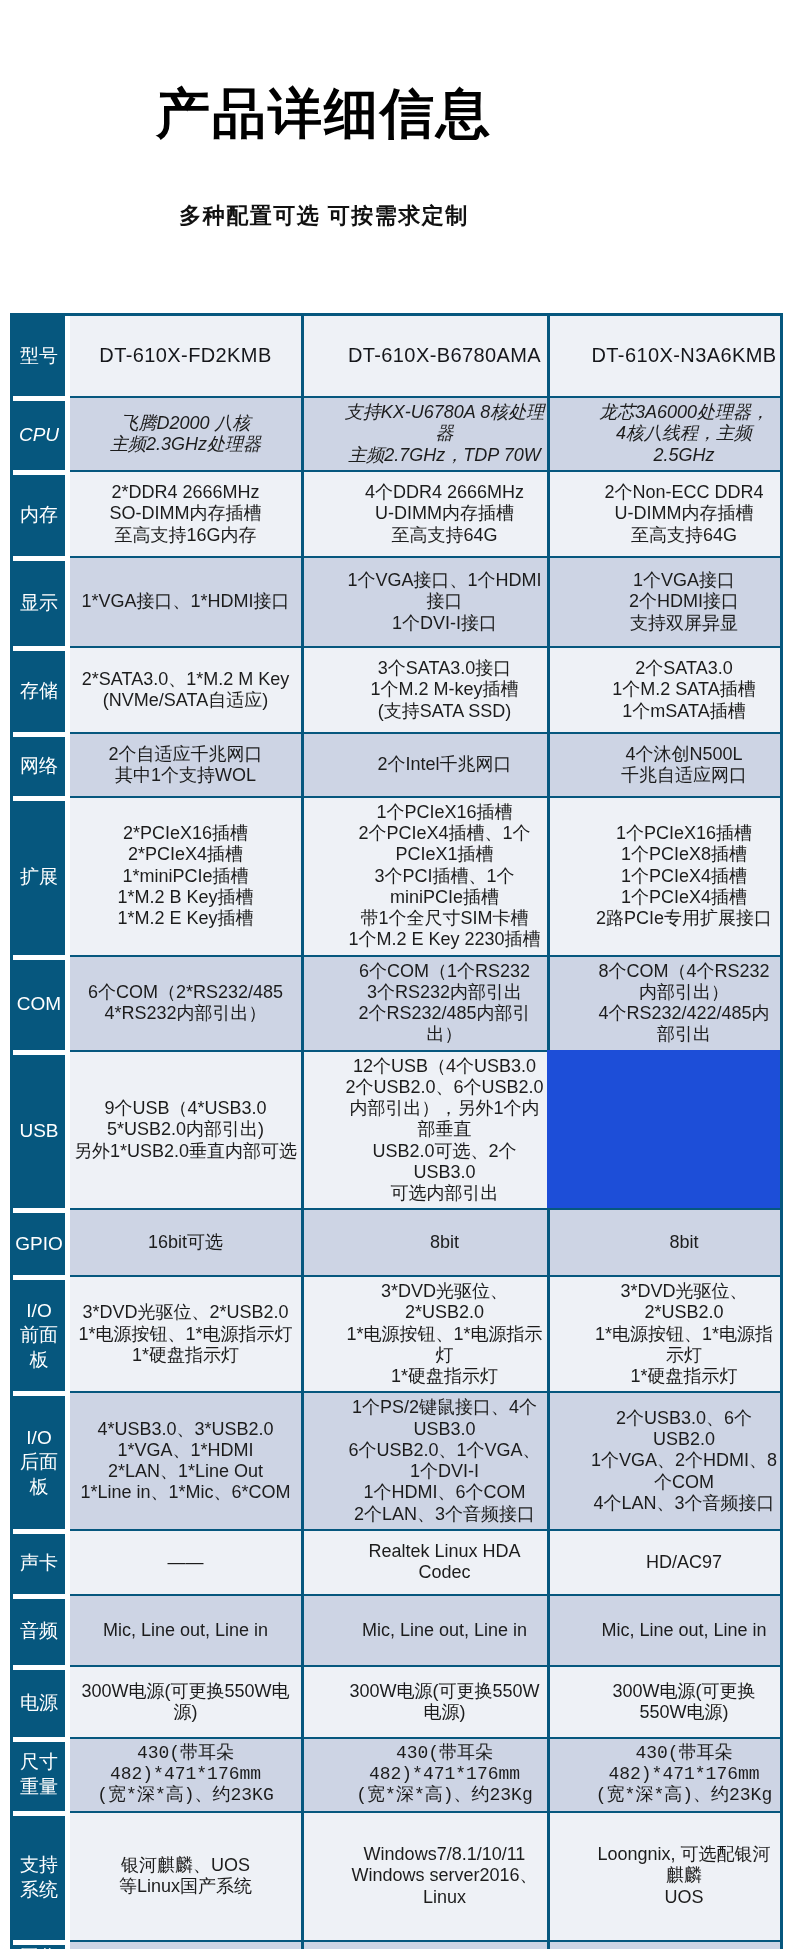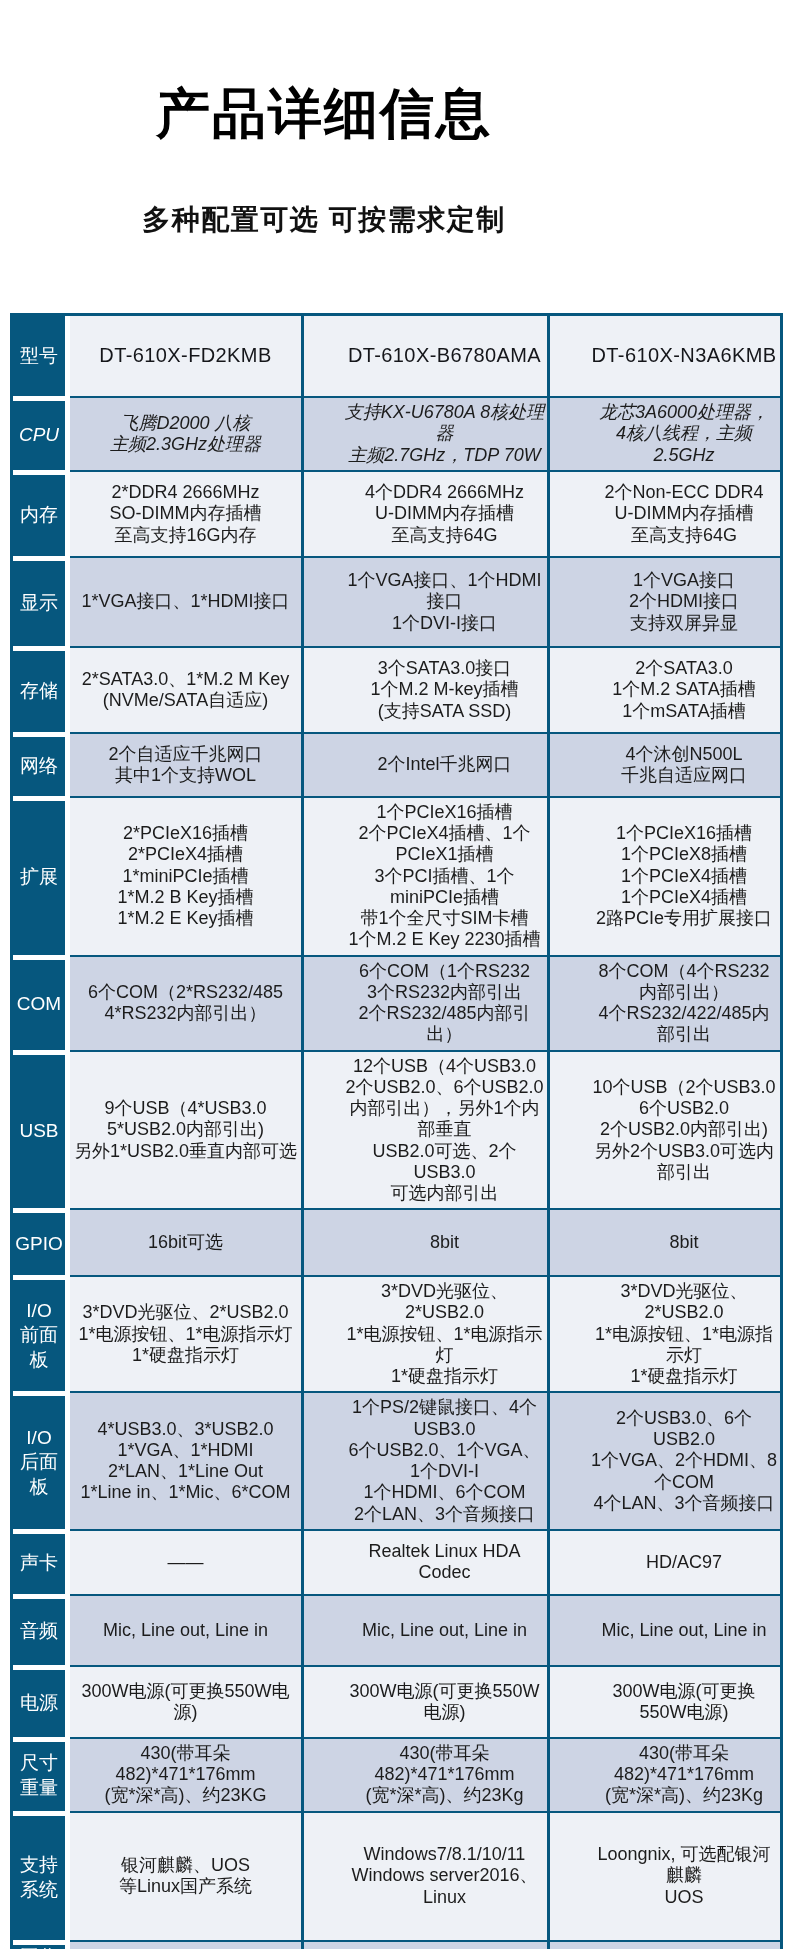--- a/index.html
+++ b/index.html
@@ -10,21 +10,21 @@
     --cell-text:#1c1c1c;
   }
   *{box-sizing:border-box;margin:0;padding:0;}
   html,body{background:#ffffff;}
   body{font-family:"Liberation Sans","DejaVu Sans",sans-serif;}
   .page{position:relative;width:790px;height:1949px;background:#ffffff;overflow:hidden;}
 
   .header{position:absolute;left:0;top:0;width:648px;text-align:center;}
   .page-title{position:absolute;left:0;top:84px;width:100%;font-size:54px;font-weight:900;
     color:#000;letter-spacing:2px;line-height:1.1;}
-  .page-subtitle{position:absolute;left:0;top:201px;width:100%;font-size:28px;font-weight:700;
+  .page-subtitle{position:absolute;left:0;top:201px;width:100%;font-size:22px;font-weight:700;
     color:#111;letter-spacing:1.5px;}
 
   .spec-table{position:absolute;left:10px;top:313px;width:773px;border:3px solid var(--accent);
     background:#1d4ed8;}
   .row{display:grid;grid-template-columns:57px 231px 246px 233px;align-items:stretch;}
   
   .row:nth-child(1){min-height:80px;}
   .row:nth-child(2){min-height:74px;font-style:italic;}
   .row:nth-child(3){min-height:86px;}
   .row:nth-child(4){min-height:90px;}
@@ -32,21 +32,21 @@
   .row:nth-child(6){min-height:64px;}
   .row:nth-child(7){min-height:114px;}
   .row:nth-child(8){min-height:69px;}
   .row:nth-child(9){min-height:124px;}
   .row:nth-child(10){min-height:67px;}
   .row:nth-child(11){min-height:98px;}
   .row:nth-child(12){min-height:109px;}
   .row:nth-child(13){min-height:65px;}
   .row:nth-child(14){min-height:71px;}
   .row:nth-child(15){min-height:72px;}
-  .row:nth-child(16){min-height:64px;}
+  .row:nth-child(16){min-height:64px;font-family:Liberation Mono, monospace;}
   .row:nth-child(17){min-height:129px;}
   .row:nth-child(18){min-height:53px;}
 
   .label{background:var(--accent);color:var(--label-text);display:flex;align-items:center;
     justify-content:center;text-align:center;font-size:19px;line-height:1.3;
     border-right:5px solid #ffffff;white-space:pre-line;font-weight:400;}
   .row + .row .label{border-top:5px solid #ffffff;}
 
   .cell{display:flex;align-items:center;justify-content:center;text-align:center;
     color:var(--cell-text);font-size:18px;line-height:1.18;white-space:pre-line;
@@ -152,24 +152,20 @@
       <div class="row">
         <div class="label">USB</div>
         <div class="cell">9个USB（4*USB3.0
 5*USB2.0内部引出)
 另外1*USB2.0垂直内部可选</div>
         <div class="cell">12个USB（4个USB3.0
 2个USB2.0、6个USB2.0
 内部引出），另外1个内部垂直
 USB2.0可选、2个USB3.0
 可选内部引出</div>
-        <div class="cell">10个USB（2个USB3.0
-6个USB2.0
-2个USB2.0内部引出)
-另外2个USB3.0可选内部引出</div>
       </div>
       <div class="row alt">
         <div class="label">GPIO</div>
         <div class="cell">16bit可选</div>
         <div class="cell">8bit</div>
         <div class="cell">8bit</div>
       </div>
       <div class="row">
         <div class="label">I/O
 前面板</div>

